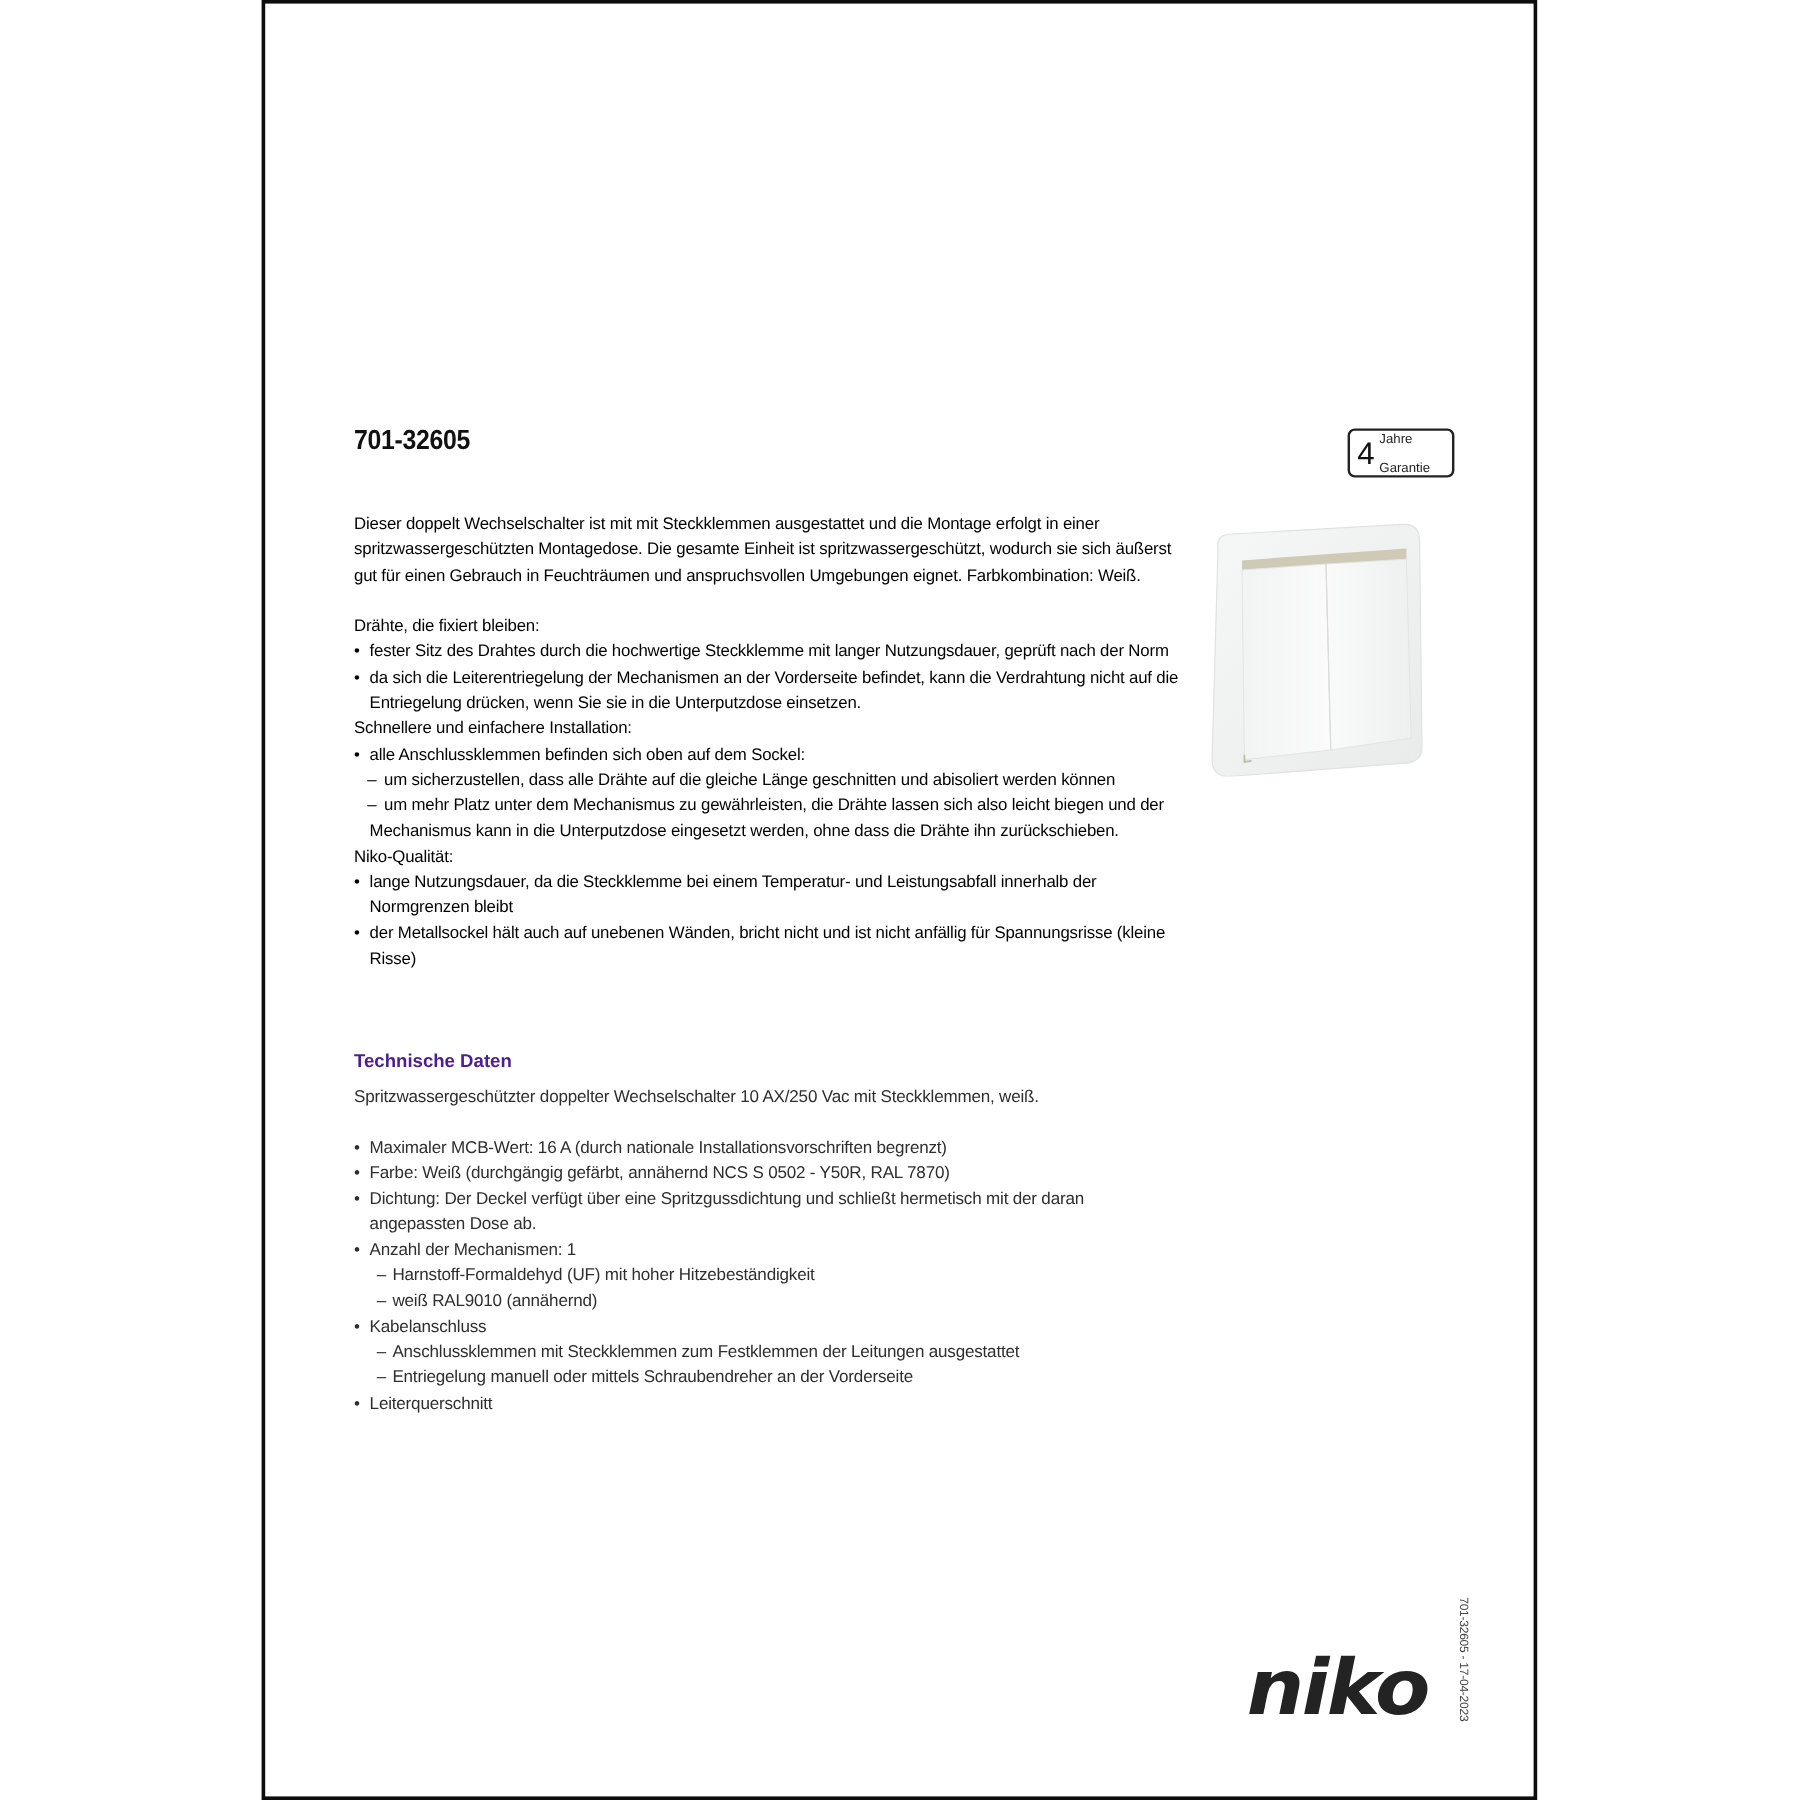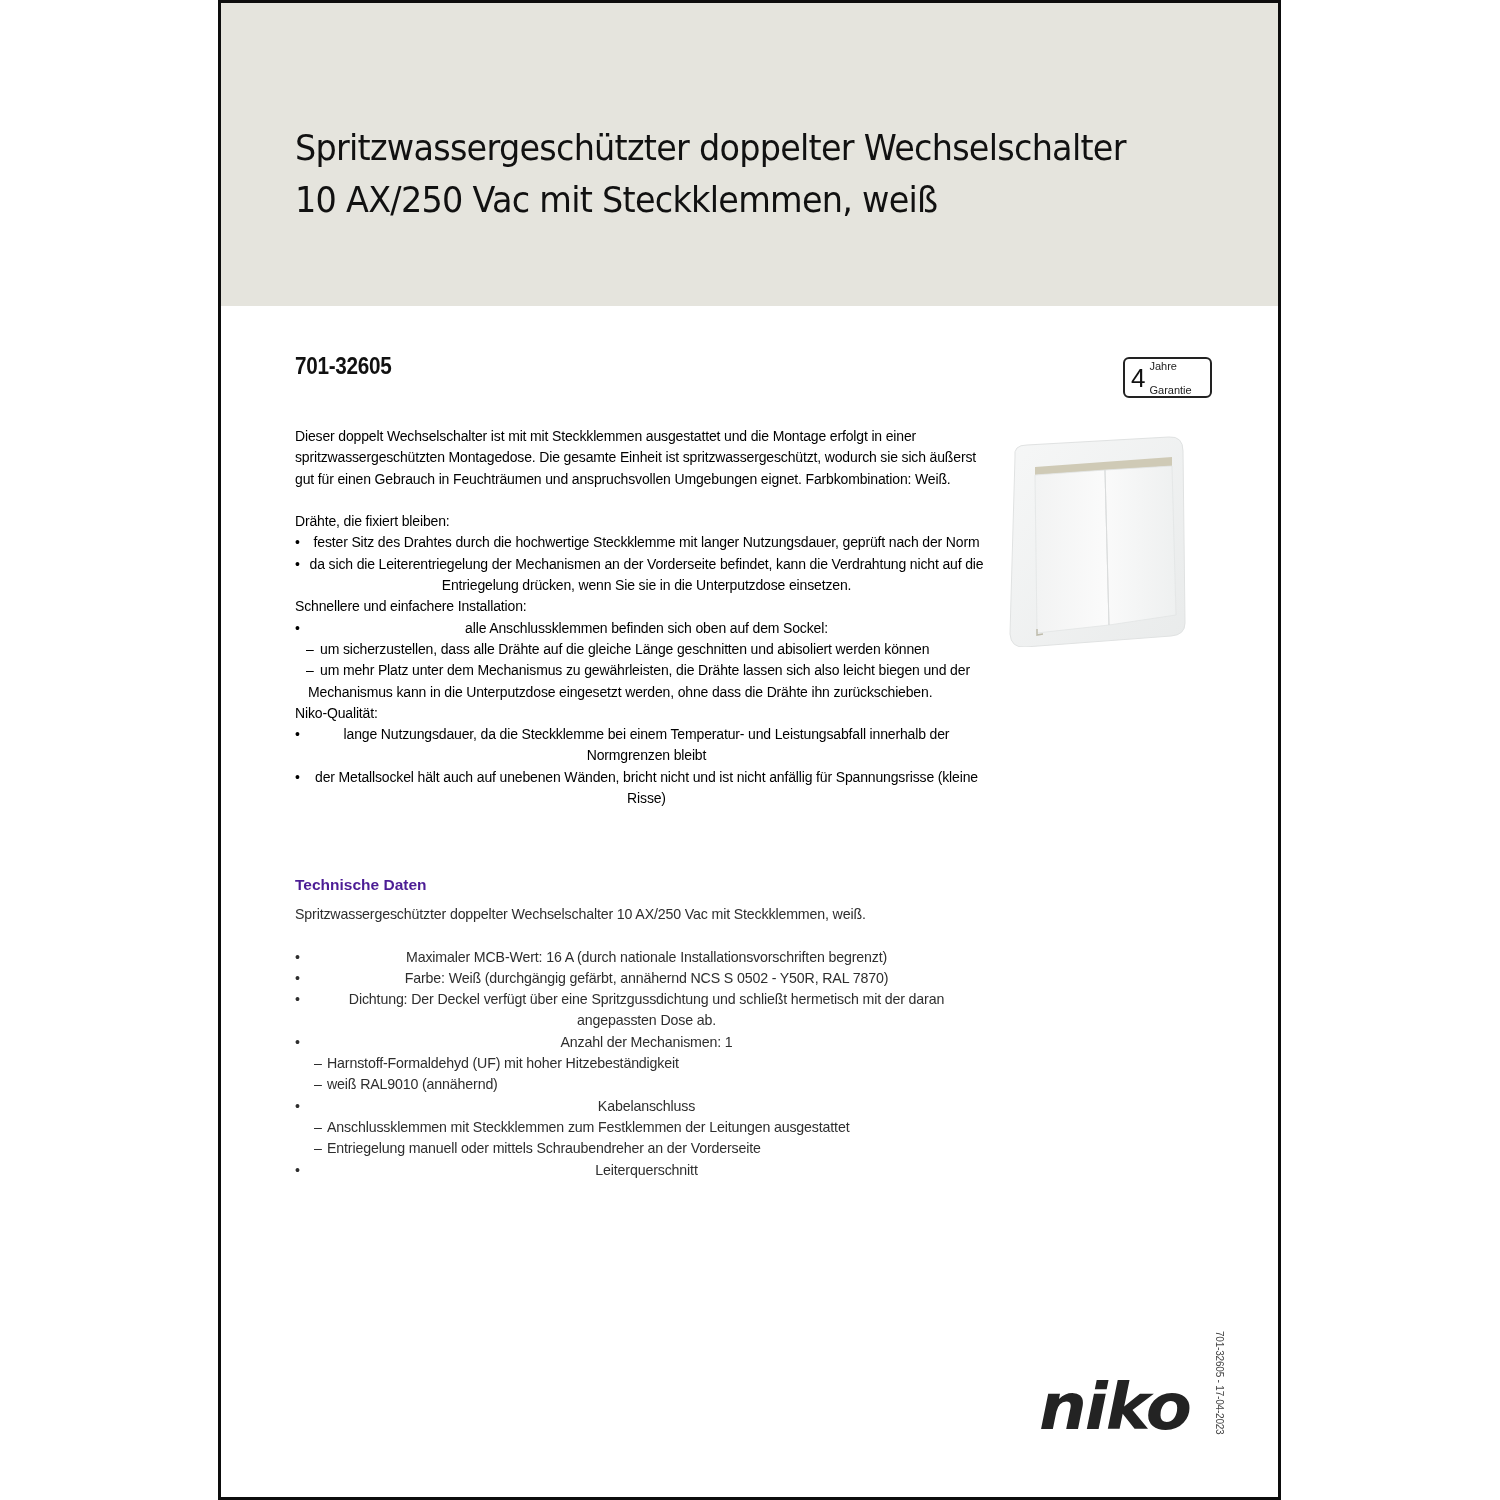--- a/index.html
+++ b/index.html
@@ -106,21 +106,20 @@
       font-size: 14px;
       line-height: 21.3px;
       color: #000000;
       letter-spacing: -0.15px;
     }
     .body-text p { margin: 0; }
     .para-gap { height: 21.3px; }
     .bullet {
       position: relative;
       padding-left: 13px;
-      text-align: center;
     }
     .bullet::before {
       content: "•";
       position: absolute;
       left: 0;
       top: 0;
     }
     .dash-item {
       position: relative;
       padding-left: 13px;
@@ -183,26 +182,20 @@
       transform: rotate(90deg);
       transform-origin: left top;
       letter-spacing: -0.2px;
     }
   </style>
 </head>
 <body>
 
 <div class="page">
 
-  <div class="header-band">
-    <h1 class="title">
-      <span>Spritzwassergeschützter doppelter Wechselschalter</span>
-      <span>10 AX/250 Vac mit Steckklemmen, weiß</span>
-    </h1>
-  </div>
 
   <h2 class="article-number">701-32605</h2>
 
   <div class="warranty-badge">
     <span class="warranty-number">4</span>
     <span class="warranty-text">
       <span>Jahre</span>
       <span>Garantie</span>
     </span>
   </div>

